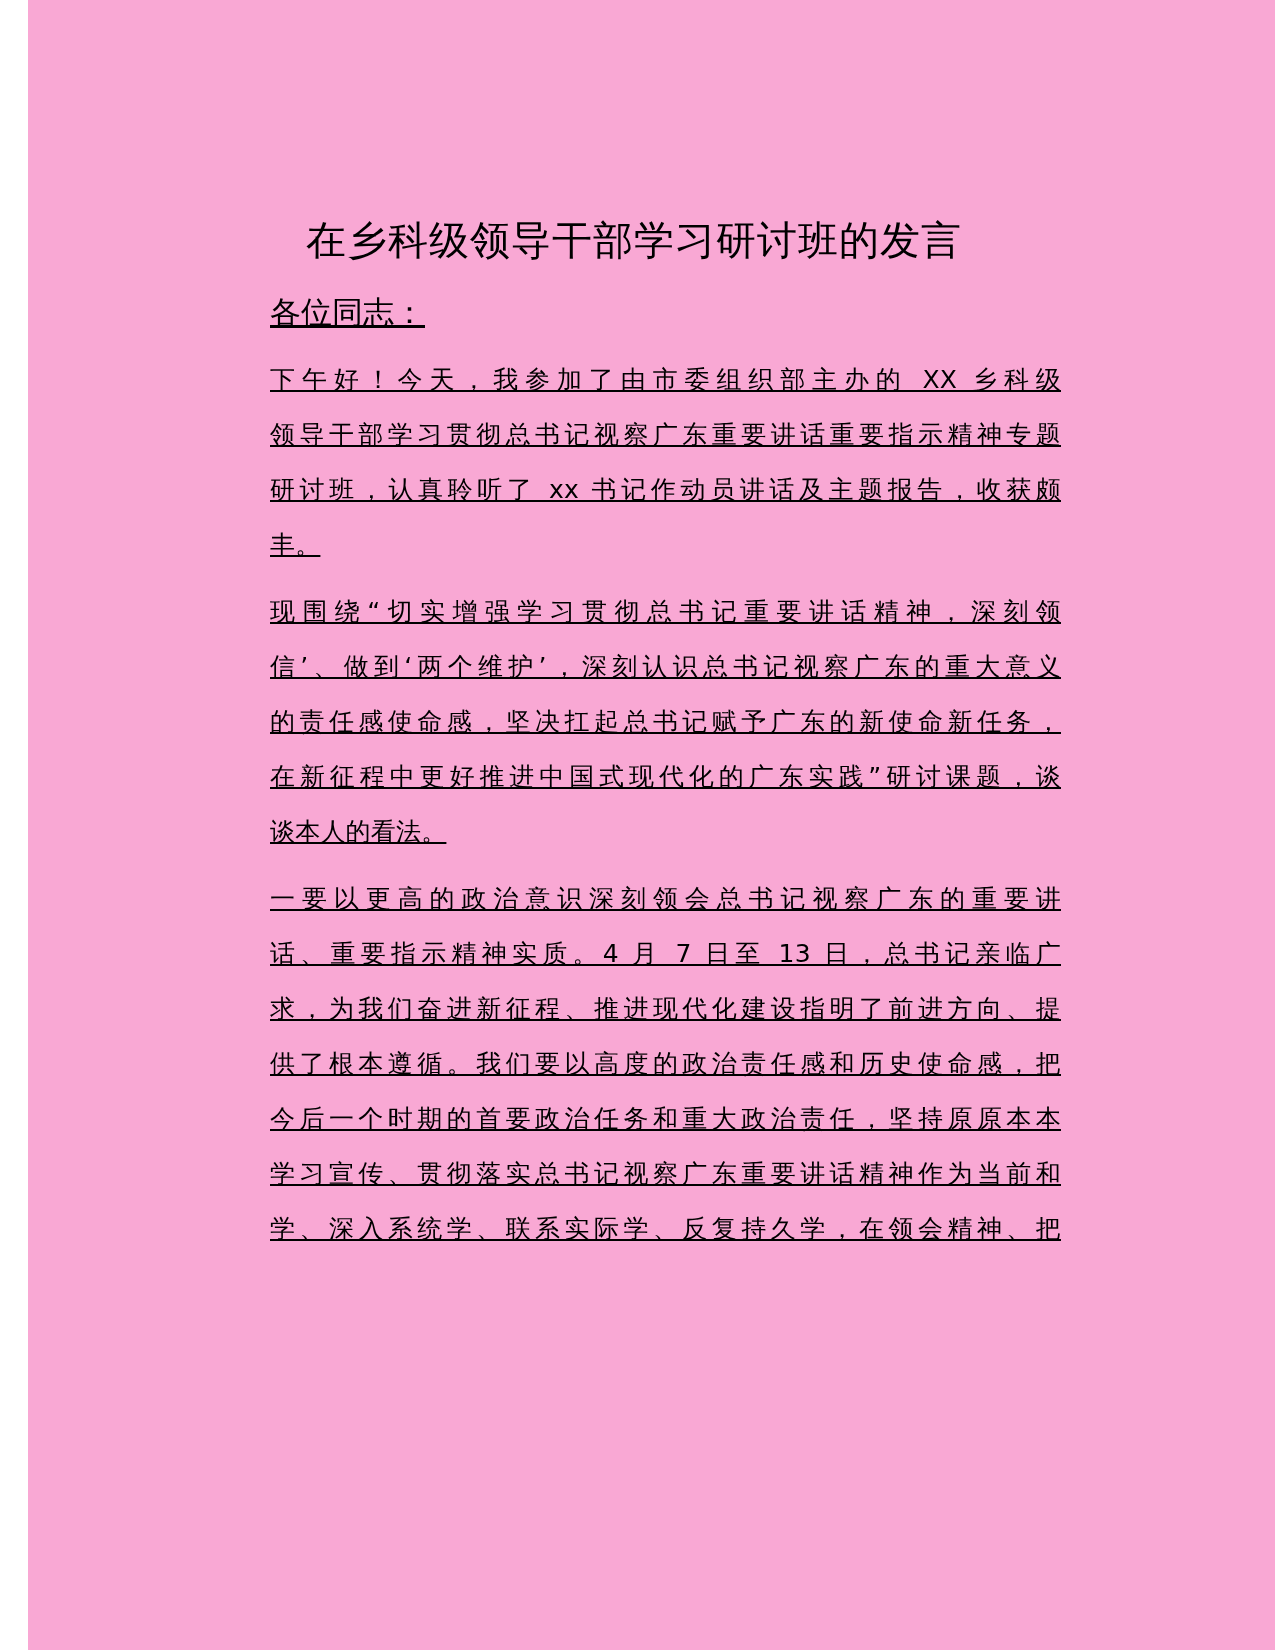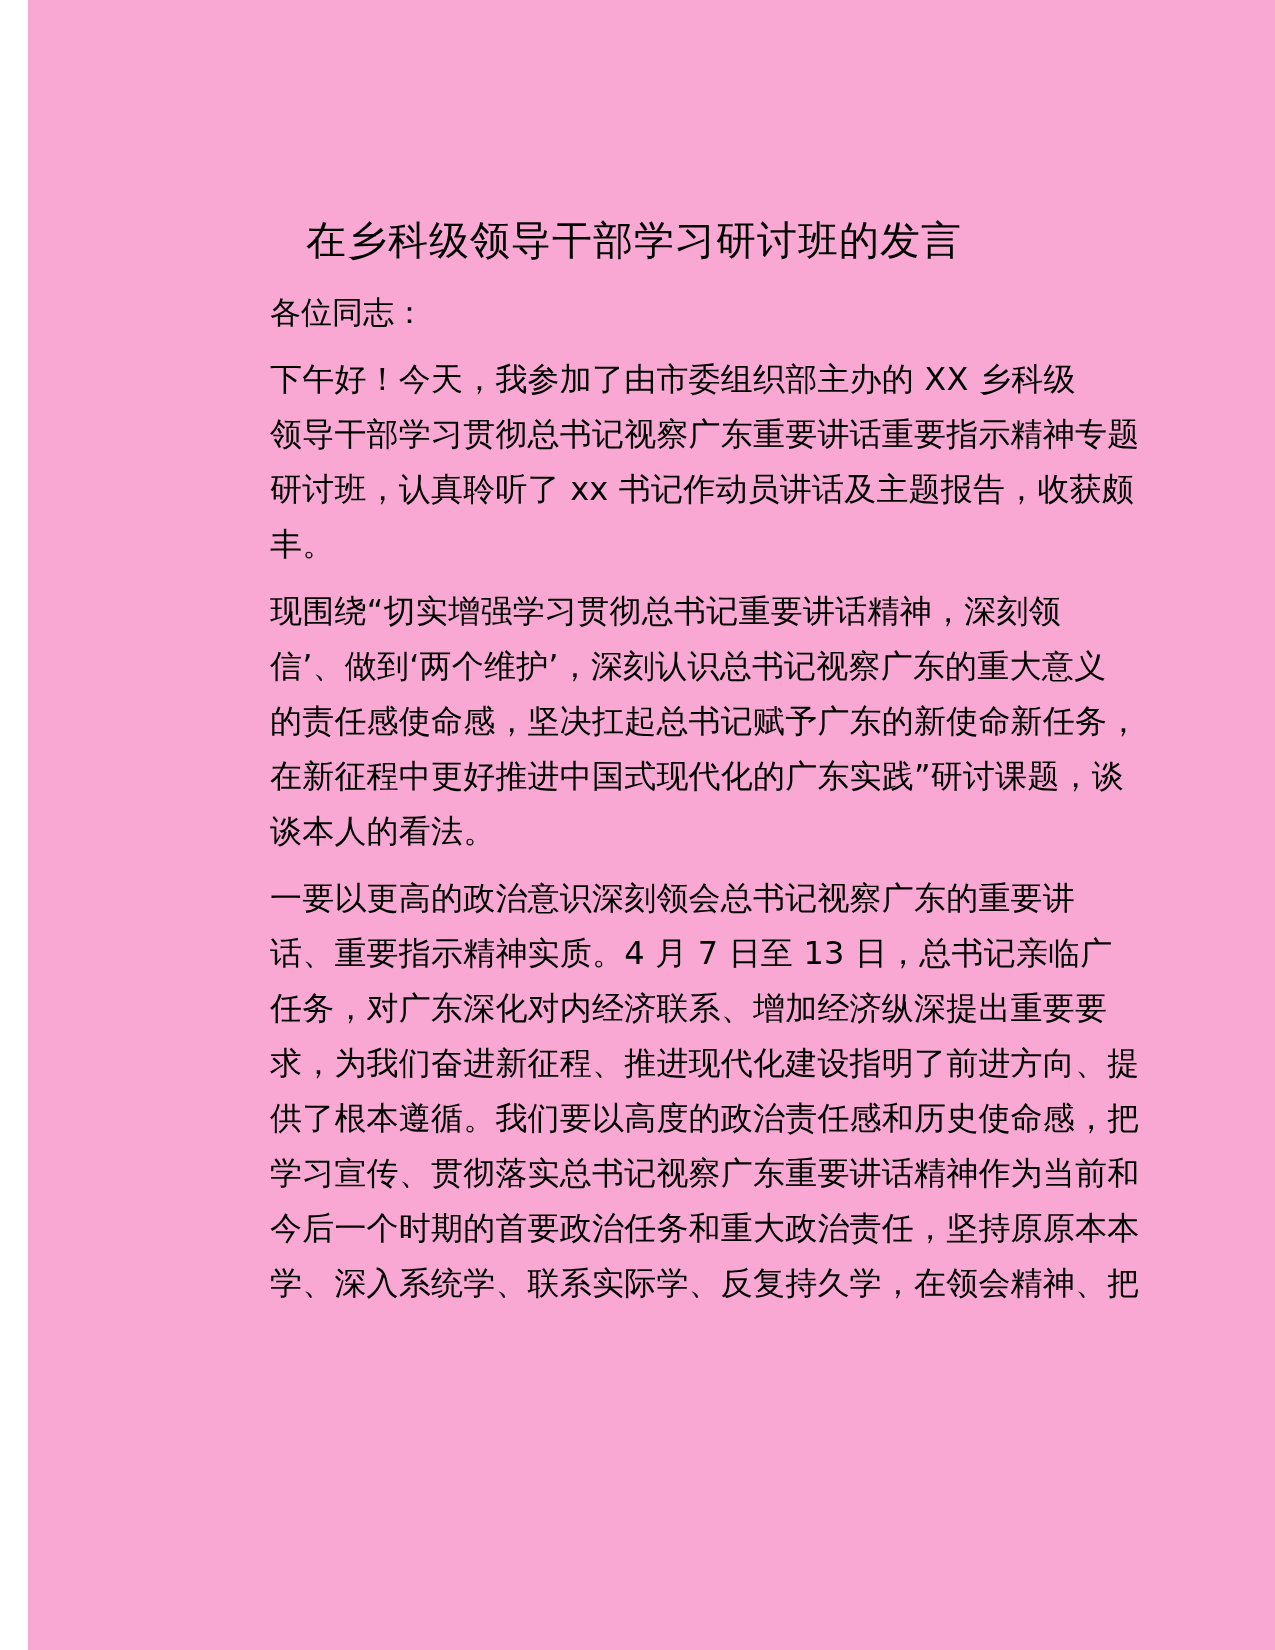--- a/index.html
+++ b/index.html
@@ -34,24 +34,25 @@
       line-height: 56px;
       letter-spacing: 1px;
       margin: 0;
       font-weight: normal;
     }
     .body {
       position: absolute;
       left: 180px;
       top: 285px;
       width: 853px;
+      text-decoration: underline;
     }
     .para {
       margin: 0 0 12px 0;
-      font-size: 32px;
+      font-size: 25px;
       line-height: 55px;
       text-align: justify;
       text-align-last: left;
       word-break: break-all;
       letter-spacing: 0.2px;
     }
     .indent {
       text-indent: 62px;
     }
     .salutation {
@@ -93,22 +94,21 @@
       <span class="line" style="text-indent:62px">现围绕“切实增强学习贯彻总书记重要讲话精神，深刻领</span>
       <span class="line">信’、做到‘两个维护’，深刻认识总书记视察广东的重大意义</span>
       <span class="line">的责任感使命感，坚决扛起总书记赋予广东的新使命新任务，</span>
       <span class="line">在新征程中更好推进中国式现代化的广东实践”研讨课题，谈</span>
       <span class="line last">谈本人的看法。</span>
     </div>
 
     <div class="para indent">
       <span class="line" style="text-indent:62px">一要以更高的政治意识深刻领会总书记视察广东的重要讲</span>
       <span class="line">话、重要指示精神实质。4 月 7 日至 13 日，总书记亲临广</span>
-      <span class="line">任务，对广东深化对内经济联系、增加经济纵深提出重要要</span>
       <span class="line">求，为我们奋进新征程、推进现代化建设指明了前进方向、提</span>
       <span class="line">供了根本遵循。我们要以高度的政治责任感和历史使命感，把</span>
+      <span class="line">今后一个时期的首要政治任务和重大政治责任，坚持原原本本</span>
       <span class="line">学习宣传、贯彻落实总书记视察广东重要讲话精神作为当前和</span>
-      <span class="line">今后一个时期的首要政治任务和重大政治责任，坚持原原本本</span>
       <span class="line">学、深入系统学、联系实际学、反复持久学，在领会精神、把</span>
     </div>
 
   </div>
 </div>
 
 </body></html>

